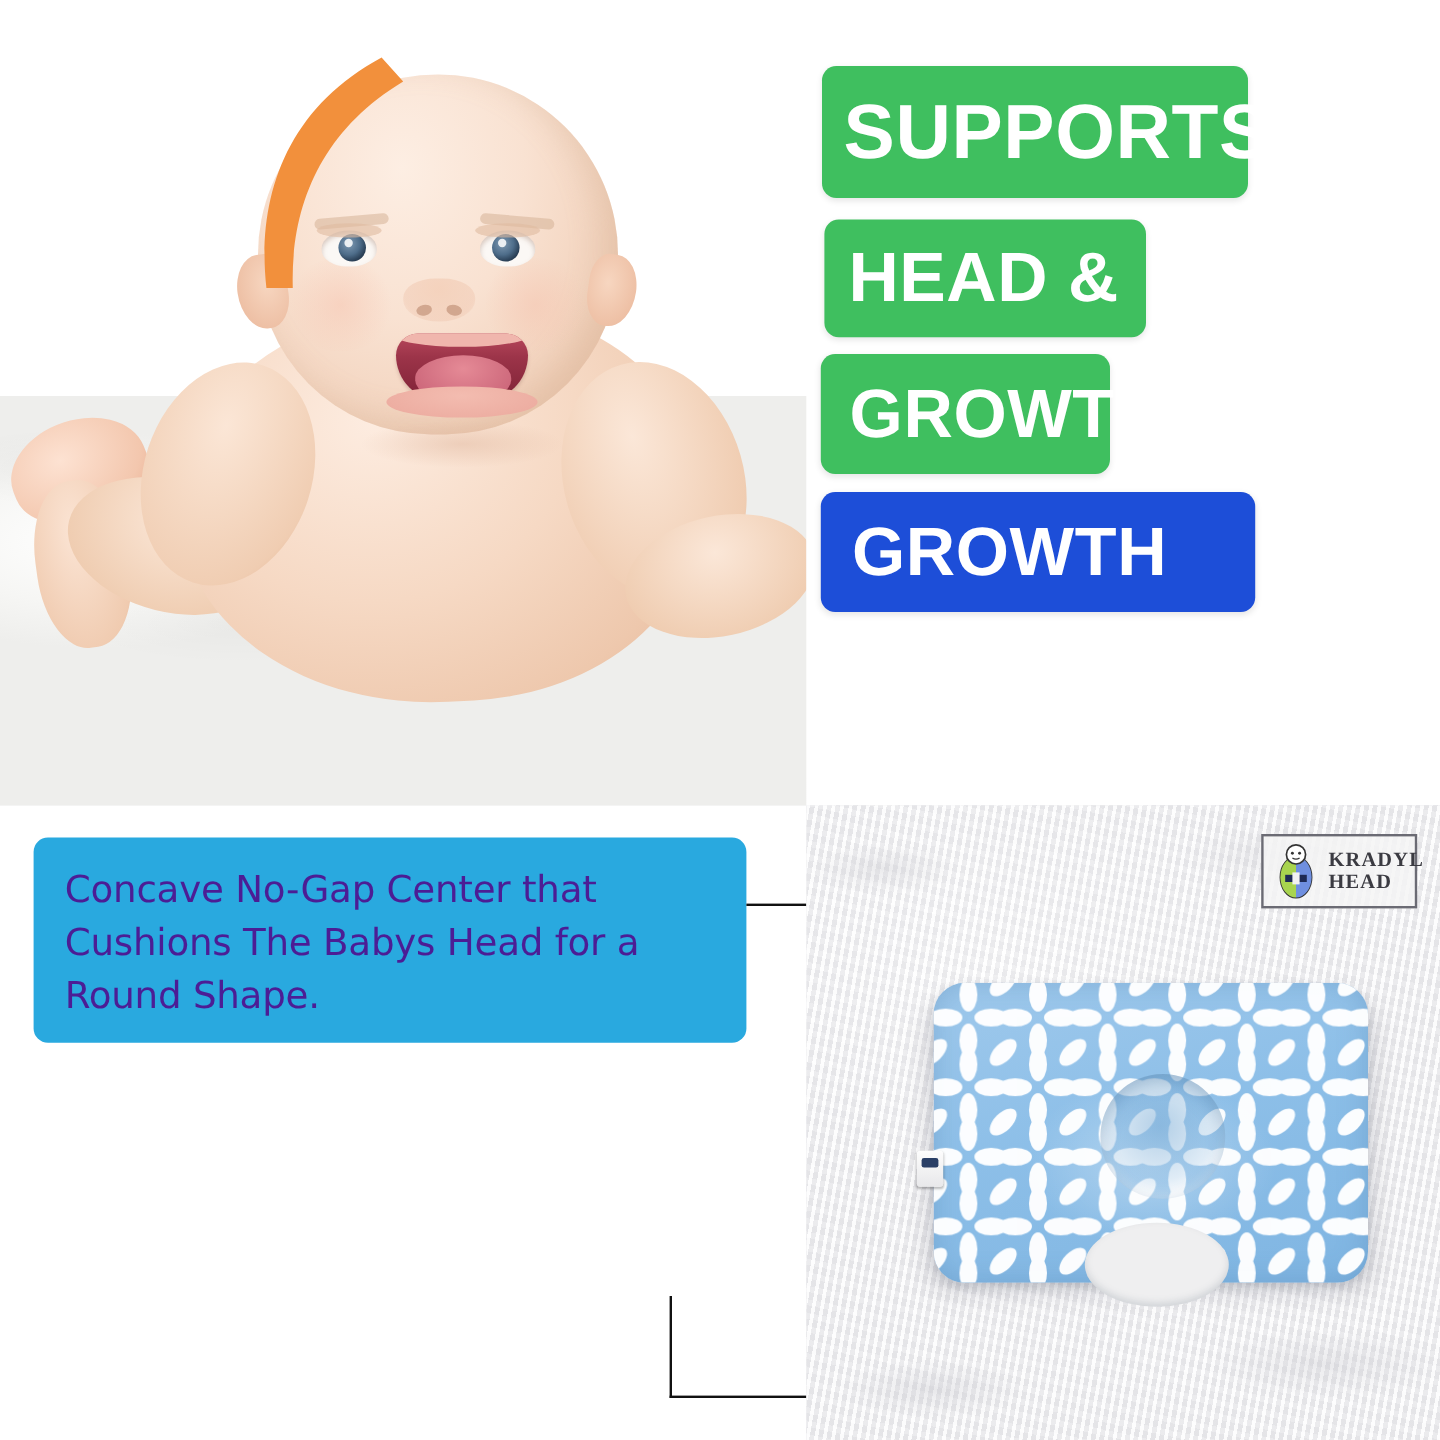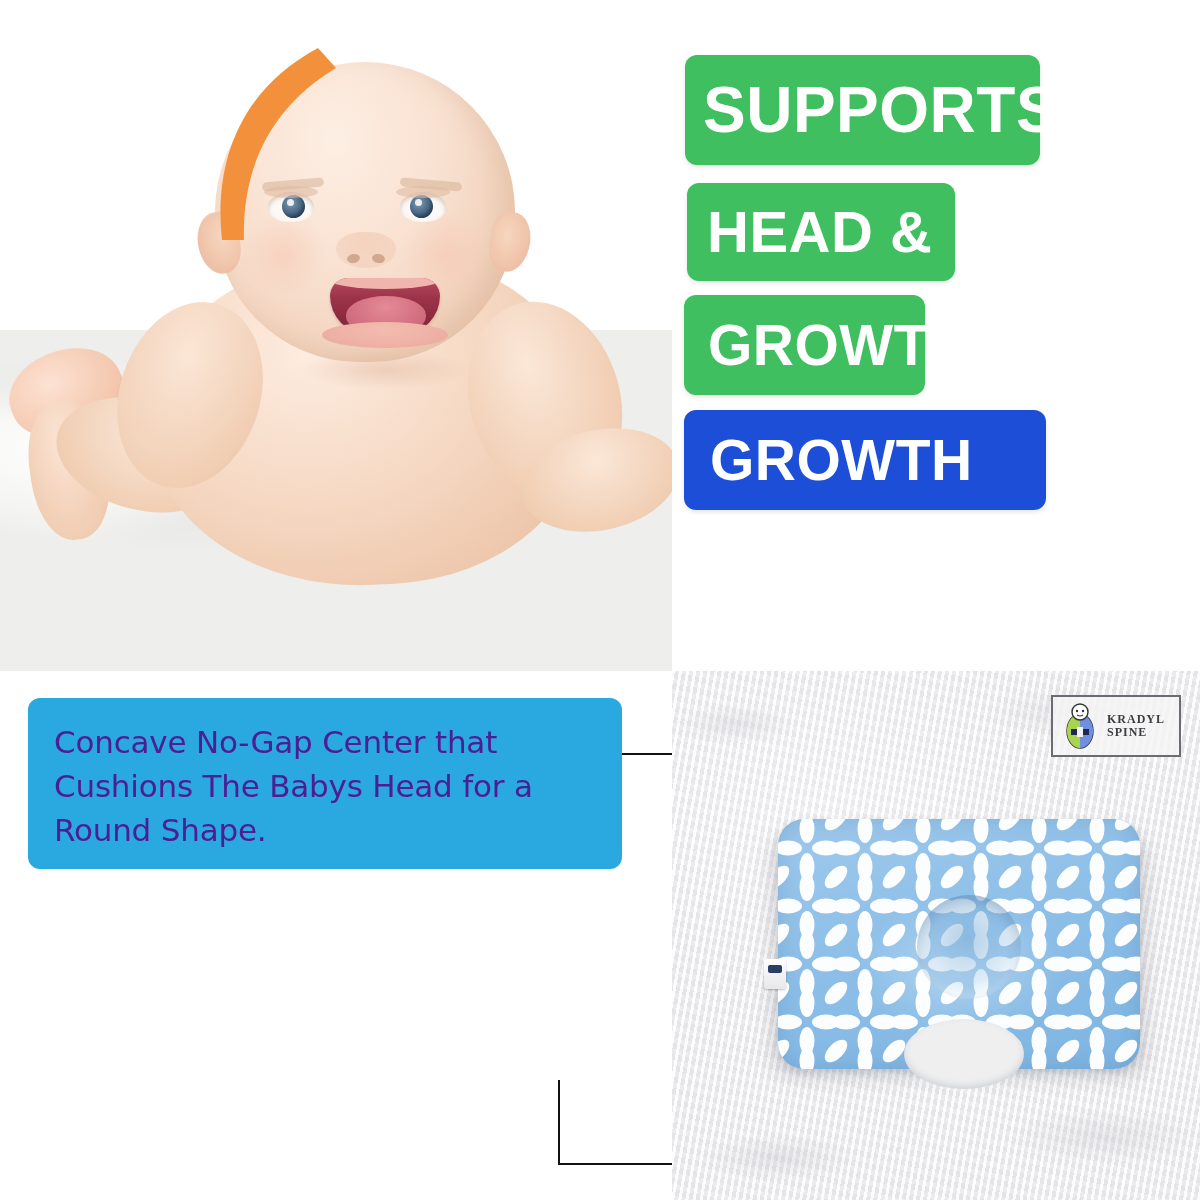--- a/index.html
+++ b/index.html
@@ -134,21 +134,21 @@
   .tag{position:absolute;left:-14px;top:140px;width:22px;height:30px;border-radius:3px;
     background:linear-gradient(#fdfdfd,#e8e8ea);box-shadow:0 1px 2px rgba(0,0,0,.25);}
   .tag:after{content:"";position:absolute;left:4px;top:6px;width:14px;height:8px;border-radius:2px;
     background:#2a3f66;}
   
   .logo{position:absolute;left:379px;top:24px;width:130px;height:62px;
     background:rgba(244,244,244,.85);border:2px solid #6b6b74;box-sizing:border-box;
     display:flex;align-items:center;gap:7px;padding:5px 7px;}
   .logo-mark{width:40px;height:50px;flex:0 0 auto;}
   .logo-text{display:flex;flex-direction:column;justify-content:center;line-height:1.05;}
-  .logo-text span{font-family:"Liberation Serif",serif;font-weight:700;font-size:12px;
+  .logo-text span{font-family:"Liberation Serif",serif;font-weight:700;font-size:17px;
     color:#3b3b42;letter-spacing:1px;}
 </style>
 </head>
 <body>
 
 <div id="stage">
 
   <div class="baby-photo">
     <div class="blanket"></div>
 
@@ -262,18 +262,18 @@
         <path d="M20 13 A13 17 0 0 1 20 47 Z" fill="#6f8fe0"></path>
         <circle cx="20" cy="11" r="8" fill="#ffffff" stroke="#333" stroke-width="1.4"></circle>
         <circle cx="17" cy="10" r="1.2" fill="#333"></circle>
         <circle cx="23" cy="10" r="1.2" fill="#333"></circle>
         <path d="M17 14 Q20 16 23 14" stroke="#333" stroke-width="1.1" fill="none"></path>
         <rect x="11" y="28" width="18" height="6" fill="#1e2a55"></rect>
         <rect x="17" y="26" width="6" height="10" fill="#f2f2f2"></rect>
       </svg>
       <div class="logo-text">
         <span>KRADYL</span>
-        <span>SPINE</span>
+        <span>HEAD</span>
       </div>
     </div>
   </div>
 
 </div>
 
 </body></html>

